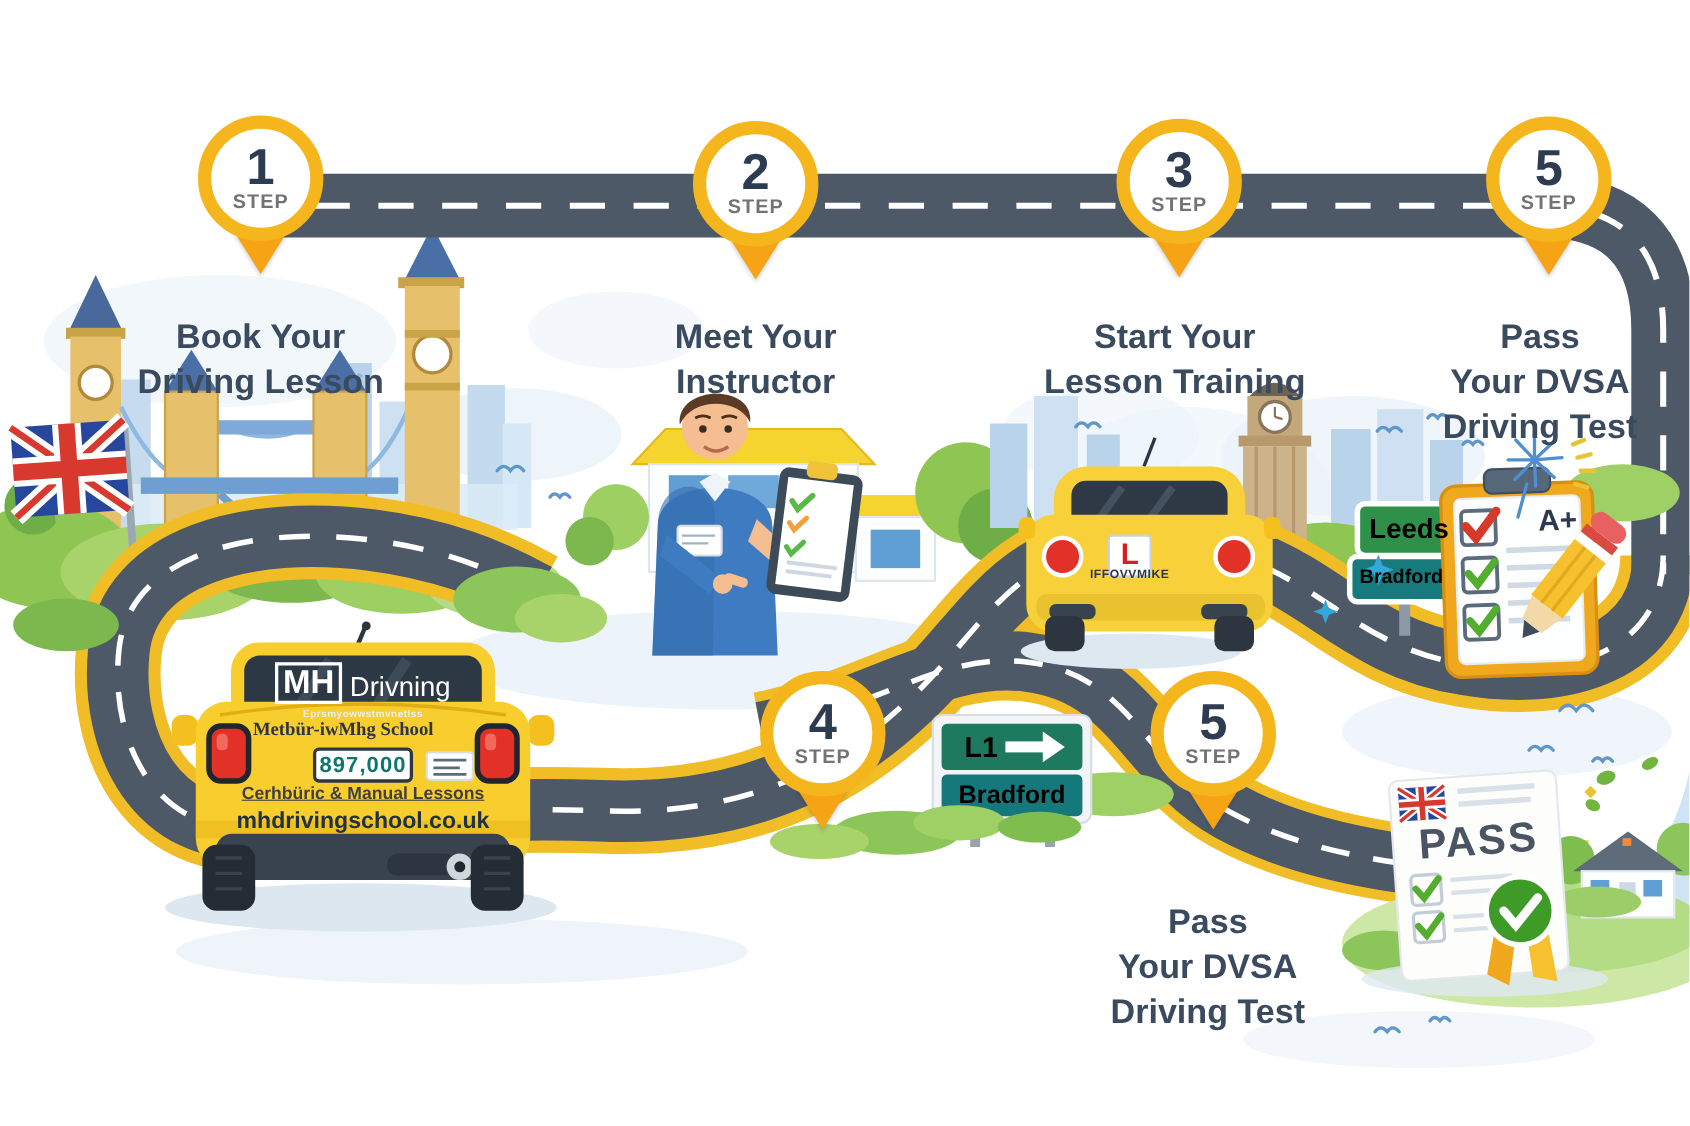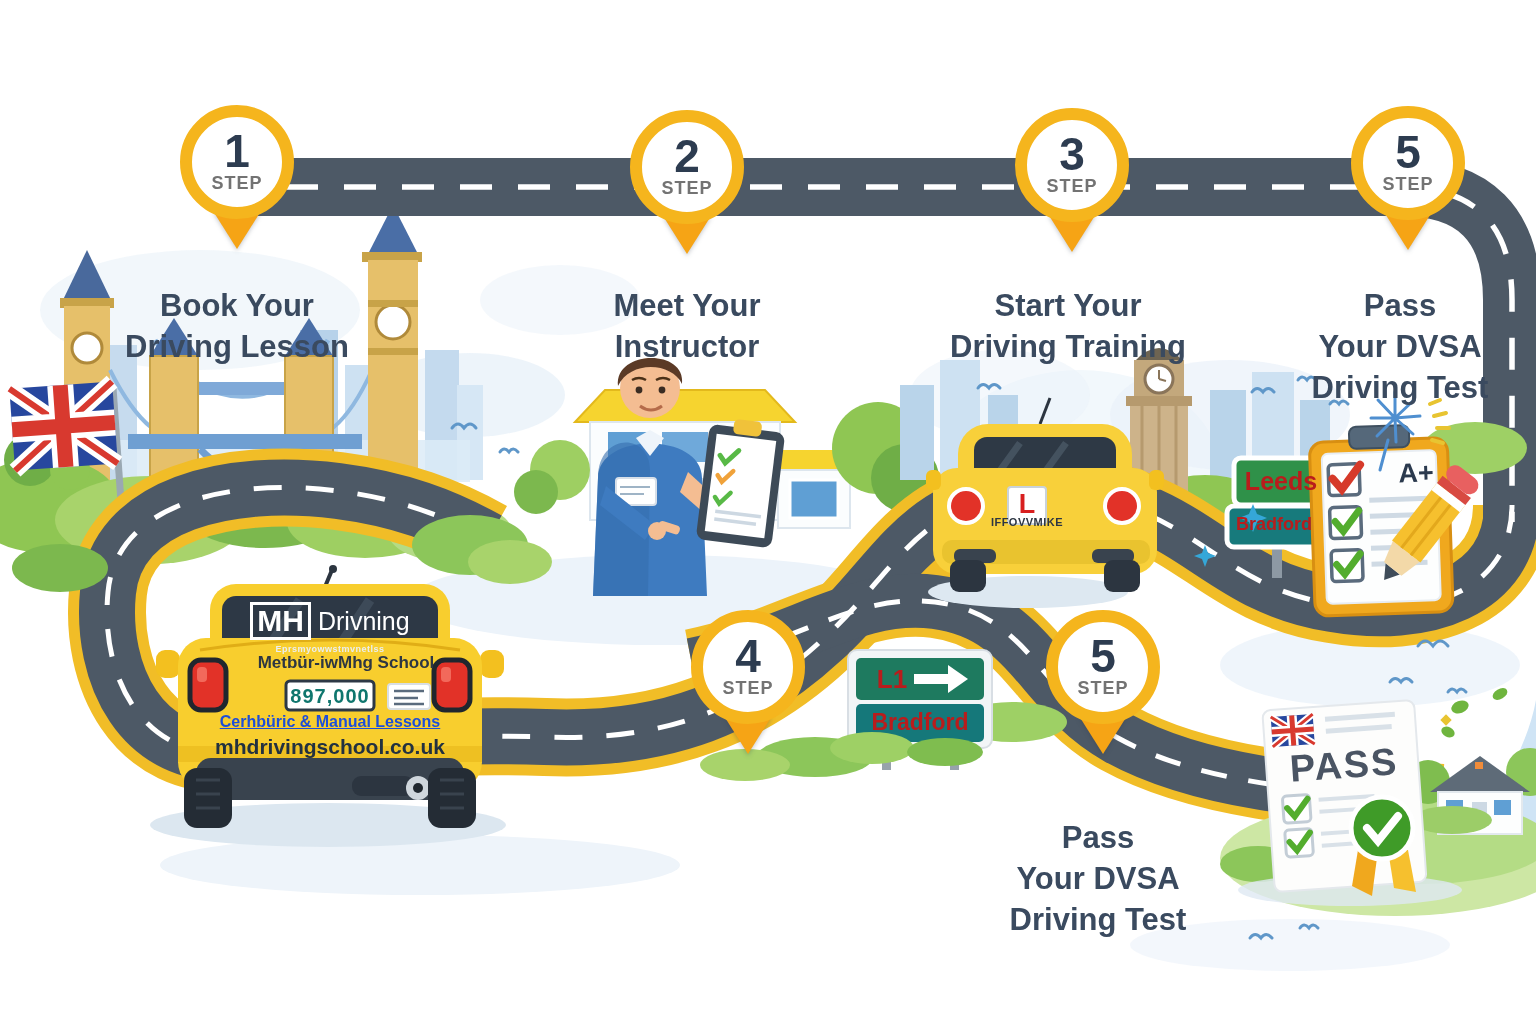--- a/index.html
+++ b/index.html
@@ -17,31 +17,31 @@
   .marker-step{font-size:18px;font-weight:bold;color:#737373;letter-spacing:1px;}
   .marker-pin{width:0;height:0;margin:-8px auto 0;position:relative;z-index:1;
      border-left:24px solid transparent;border-right:24px solid transparent;
      border-top:38px solid #f6a415;filter:drop-shadow(0 2px 2px rgba(40,50,70,.25));}
   
   .step-title{position:absolute;width:380px;transform:translateX(-50%);
      text-align:center;font-size:31px;font-weight:bold;color:#3a4a5f;
      line-height:1.32;white-space:pre-line;z-index:6;margin-top:33px;}
   
   .ovl{position:absolute;z-index:7;text-align:center;}
-  .window-brand{display:flex;align-items:center;justify-content:center;gap:7px;color:#fff;}
+  .window-brand{display:flex;align-items:flex-end;justify-content:center;gap:7px;color:#fff;}
   .mh-badge{font-size:30px;font-weight:800;line-height:1;border:3px solid #fff;padding:1px 4px;}
   .brand-name{font-size:25px;font-weight:normal;}
   .window-sub{font-size:9px;font-weight:bold;color:#e9eef3;letter-spacing:.5px;}
   .trunk-line{font-size:17px;font-weight:bold;color:#2d3642;}
   .plate-text{font-size:20px;font-weight:bold;color:#0f766e;letter-spacing:1px;}
-  .services-line{font-size:16px;font-weight:bold;color:#1d4ed8;text-decoration:underline;}
+  .services-line{font-size:16px;font-weight:bold;color:#404040;text-decoration:underline;}
   .website-line{font-size:21px;font-weight:800;color:#223140;}
   .lplate-letter{font-size:27px;font-weight:800;color:#d81f1f;line-height:1;}
   .bumper-garble{font-size:11px;font-weight:800;color:#2d3642;letter-spacing:.5px;}
-  .sign-text{color:#b91c1c;font-weight:bold;}
+  .sign-text{color:#000000;font-weight:bold;}
   .grade-text{font-size:27px;font-weight:800;color:#2b3a4e;transform:rotate(-2deg);}
   .pass-text{font-size:38px;font-weight:800;color:#4a5463;letter-spacing:2px;transform:rotate(-4deg);}
 </style>
 </head>
 <body>
 
 <div class="canvas">
 
 <svg class="scene" width="1536" height="1024" viewBox="0 0 1536 1024">
 
@@ -409,34 +409,34 @@
     <div class="marker-step">STEP</div>
   </div>
   <div class="marker-pin"></div>
 </div>
 
 <div class="step-title" style="left:237px;top:253px;">Book Your
 Driving Lesson</div>
 <div class="step-title" style="left:687px;top:253px;">Meet Your
 Instructor</div>
 <div class="step-title" style="left:1068px;top:253px;">Start Your
-Driving Training</div>
+Lesson Training</div>
 <div class="step-title" style="left:1400px;top:253px;">Pass
 Your DVSA
 Driving Test</div>
 <div class="step-title" style="left:1098px;top:785px;">Pass
 Your DVSA
 Driving Test</div>
 
 <div class="ovl window-brand" style="left:230px;top:602px;width:200px;">
   <span class="mh-badge">MH</span>
   <span class="brand-name">Drivning</span>
 </div>
 <div class="ovl window-sub" style="left:230px;top:644px;width:200px;">Eprsmyowwstmvnetlss</div>
-<div class="ovl trunk-line" style="left:226px;top:653px;width:240px;">Metbür-iwMhg School</div>
+<div class="ovl trunk-line" style="left:192px;top:653px;width:240px;font-family:Liberation Serif, serif;">Metbür-iwMhg School</div>
 <div class="ovl plate-text" style="left:286px;top:685px;width:88px;">897,000</div>
 <div class="ovl services-line" style="left:195px;top:713px;width:270px;">Cerhbüric &amp; Manual Lessons</div>
 <div class="ovl website-line" style="left:195px;top:735px;width:270px;">mhdrivingschool.co.uk</div>
 
 <div class="ovl lplate-letter" style="left:1008px;top:491px;width:38px;">L</div>
 <div class="ovl bumper-garble" style="left:965px;top:516px;width:124px;">IFFOVVMIKE</div>
 
 <div class="ovl sign-text" style="left:1237px;top:467px;width:88px;font-size:25px;">Leeds</div>
 <div class="ovl sign-text" style="left:1229px;top:514px;width:90px;font-size:18px;">Bradford</div>
 <div class="ovl sign-text" style="left:866px;top:664px;width:52px;font-size:26px;">L1</div>

